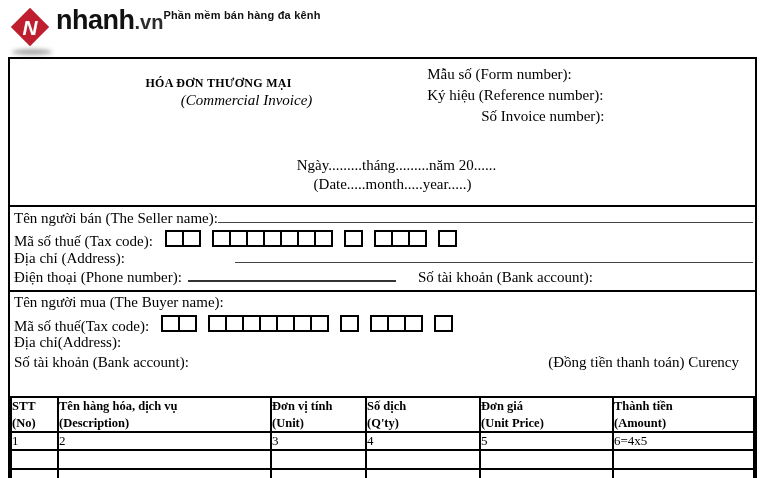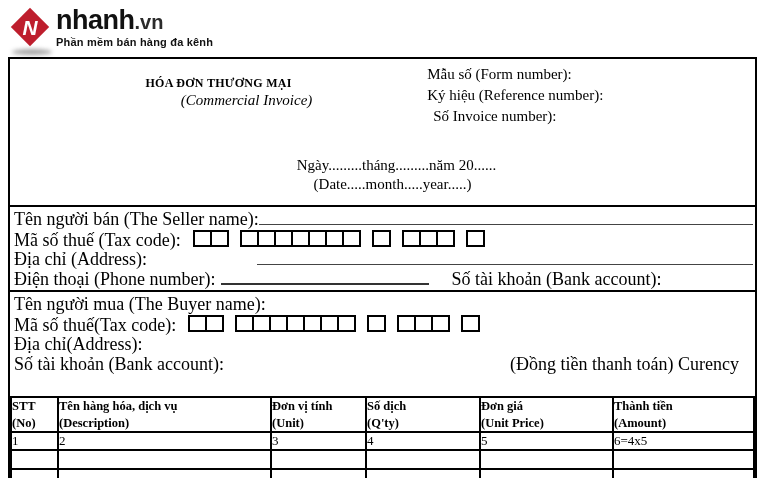--- a/index.html
+++ b/index.html
@@ -11,47 +11,47 @@
     font-family:"Liberation Serif","DejaVu Serif",serif;
     color:#000;
   }
 
   
   .logo{position:absolute;top:7px;left:10px;display:flex;align-items:flex-start;gap:6px;
         font-family:"Liberation Sans","DejaVu Sans",sans-serif;}
   .logo-icon{width:40px;height:40px;display:block;}
   .logo-shadow{position:absolute;left:2px;top:42px;width:40px;height:6px;
                background:rgba(60,60,60,.45);border-radius:50%;filter:blur(2px);}
-  .logo-textcol{display:flex;flex-direction:column;line-height:1;text-align:center;}
+  .logo-textcol{display:flex;flex-direction:row;line-height:1;text-align:center;}
   .logo-main{display:flex;align-items:baseline;}
   .brand{font-size:27px;font-weight:bold;color:#111;letter-spacing:-0.5px;}
   .domain{font-size:20px;font-weight:bold;color:#2b2b2b;}
   .tagline{font-size:11px;font-weight:bold;color:#111;margin-top:3px;letter-spacing:0.2px;}
 
   
   .box{
     position:absolute;left:8px;top:57px;
     width:745px;height:560px;
     border:2px solid #000;
     background:#fff;
   }
 
   
   .sec-header{height:146px;display:flex;}
   .hdr-left{width:56%;padding-top:17px;text-align:center;}
   .title-vi{font-size:12px;font-weight:bold;letter-spacing:0.3px;}
   .title-en{font-size:15px;transform:translateX(28px);margin-top:1px;font-style:italic;}
   .hdr-right{flex:1;padding-top:5px;font-size:15px;line-height:21px;}
-  .hdr-right .lbl-indent{padding-left:6px;}
+  .hdr-right .lbl-indent{padding-left:6px;margin-left:48px;}
   .date-block{position:absolute;left:0;top:98px;width:100%;text-align:center;font-size:15px;}
   .date-line{transform:translateX(14px);}
   .date-line-en{transform:translateX(10px);margin-top:2px;}
 
   
-  .sec{border-top:2px solid #000;padding:2px 0 0 4px;font-size:18px;}
+  .sec{border-top:2px solid #000;padding:2px 0 0 4px;font-size:15px;}
   .sec-seller{height:81px;}
   .sec-buyer{height:80px;}
   .row{display:flex;align-items:baseline;height:20px;white-space:nowrap;}
   .fill-line{flex:1;border-bottom:1px solid #444;height:13px;margin-right:2px;}
   .addr-spacer{width:110px;}
   .phone-line{width:208px;border-bottom:2px solid #333;height:9px;margin-left:6px;}
   .bank-after{margin-left:22px;}
   .row-between{display:flex;justify-content:space-between;padding-right:16px;}
 
   

